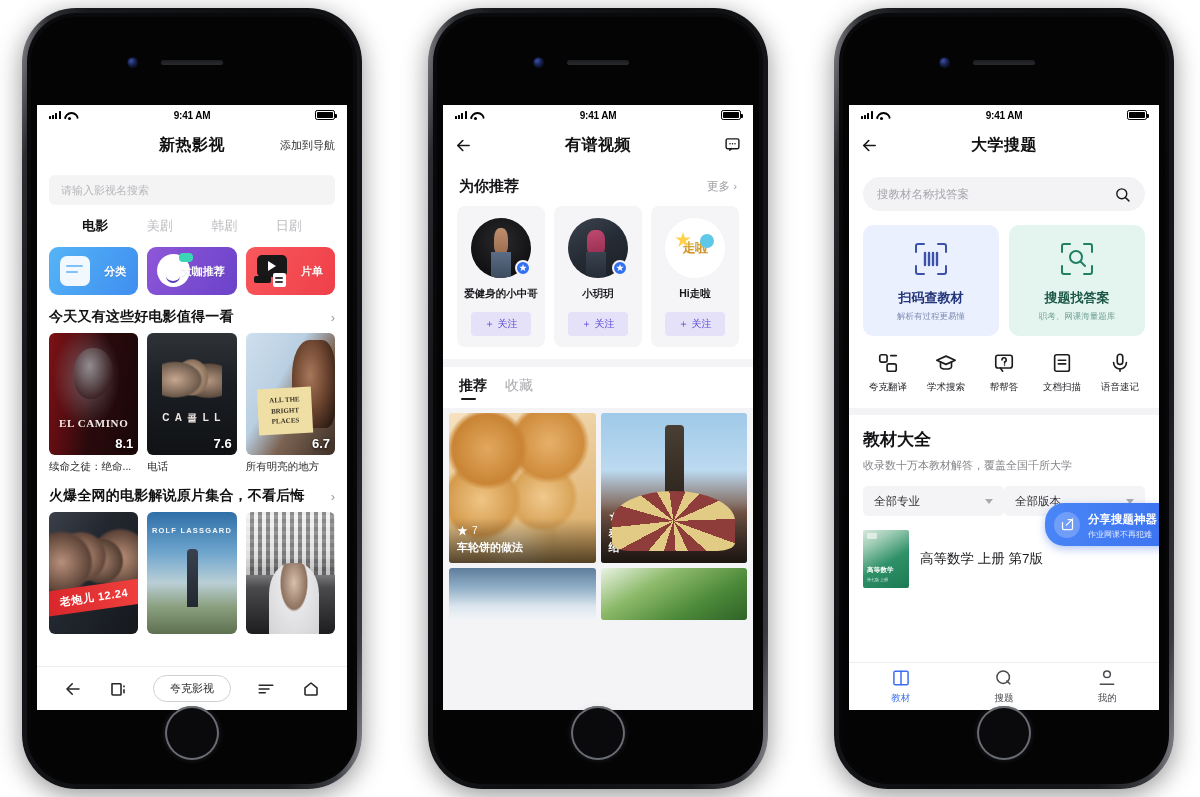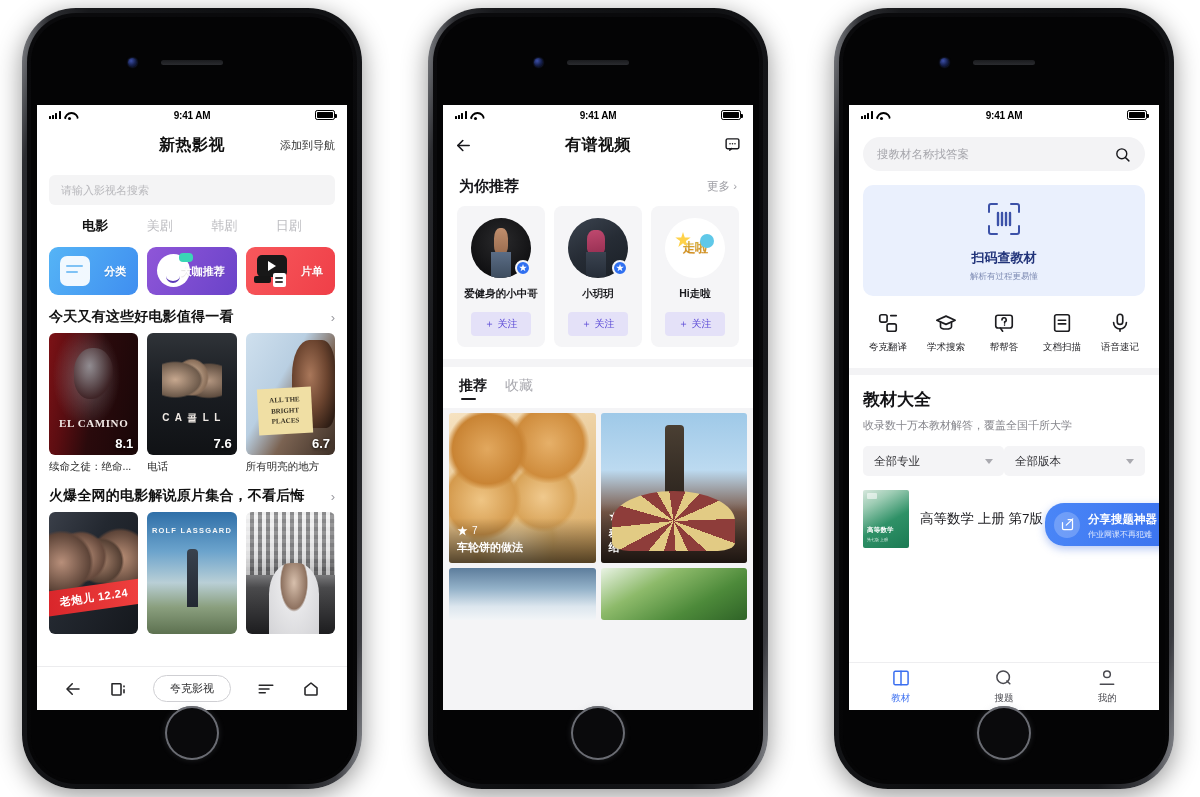--- a/index.html
+++ b/index.html
@@ -790,20 +790,29 @@
             <span class="wifi"></span>
           </div>
           <div class="sb-time">9:41 AM</div>
           <div class="sb-right">
             <span class="batt">
                 <i></i>
               </span>
           </div>
         </div>
 
+        <div class="navbar">
+          <span class="back-arrow">
+            <svg viewBox="0 0 24 24" fill="none" stroke="#18181c" stroke-width="2.3" stroke-linecap="round" stroke-linejoin="round">
+                <path d="M20 12H4"></path>
+                <path d="M11 5l-7 7 7 7"></path>
+              </svg>
+          </span>
+          <div class="nav-title">大学搜题</div>
+        </div>
 
         <div class="p3-search">
           <span class="ph">搜教材名称找答案</span>
           <span class="mag">
             <svg viewBox="0 0 24 24" fill="none" stroke="#18181c" stroke-width="2" stroke-linecap="round">
                 <circle cx="11" cy="11" r="7"></circle>
                 <path d="M16.5 16.5 21 21"></path>
               </svg>
           </span>
         </div>
@@ -814,20 +823,34 @@
               <svg viewBox="0 0 36 36" fill="none" stroke="#3c51a8" stroke-width="2" stroke-linecap="round" stroke-linejoin="round">
                 <path d="M3 11V5a2 2 0 0 1 2-2h6"></path>
                   <path d="M25 3h6a2 2 0 0 1 2 2v6"></path>
                 <path d="M33 25v6a2 2 0 0 1-2 2h-6"></path>
                   <path d="M11 33H5a2 2 0 0 1-2-2v-6"></path>
                 <path d="M12 12v12M16 12v12M20 12v12M24 12v12" stroke-width="2.4"></path>
               </svg>
             </span>
             <span class="t">扫码查教材</span>
             <span class="s">解析有过程更易懂</span>
+          </div>
+          <div class="p3-card green">
+            <span class="ic">
+              <svg viewBox="0 0 36 36" fill="none" stroke="#218064" stroke-width="2" stroke-linecap="round" stroke-linejoin="round">
+                <path d="M3 11V5a2 2 0 0 1 2-2h6"></path>
+                  <path d="M25 3h6a2 2 0 0 1 2 2v6"></path>
+                <path d="M33 25v6a2 2 0 0 1-2 2h-6"></path>
+                  <path d="M11 33H5a2 2 0 0 1-2-2v-6"></path>
+                <circle cx="17" cy="16" r="6"></circle>
+                  <path d="M21.5 20.5 26 25"></path>
+              </svg>
+            </span>
+            <span class="t">搜题找答案</span>
+            <span class="s">职考、网课海量题库</span>
           </div>
         </div>
 
         <div class="tool-row">
           <div class="tool">
             <span class="ti">
               <svg viewBox="0 0 24 24" fill="none" stroke="currentColor" stroke-width="1.8" stroke-linecap="round" stroke-linejoin="round">
                   <path d="M3 5a2 2 0 0 1 2-2h4a2 2 0 0 1 2 2v4a2 2 0 0 1-2 2H5a2 2 0 0 1-2-2V5z"></path>
                   <path d="M13 13h6a2 2 0 0 1 2 2v4a2 2 0 0 1-2 2h-6a2 2 0 0 1-2-2v-4a2 2 0 0 1 2-2z"></path>
                   <path d="M15 4h6"></path>

